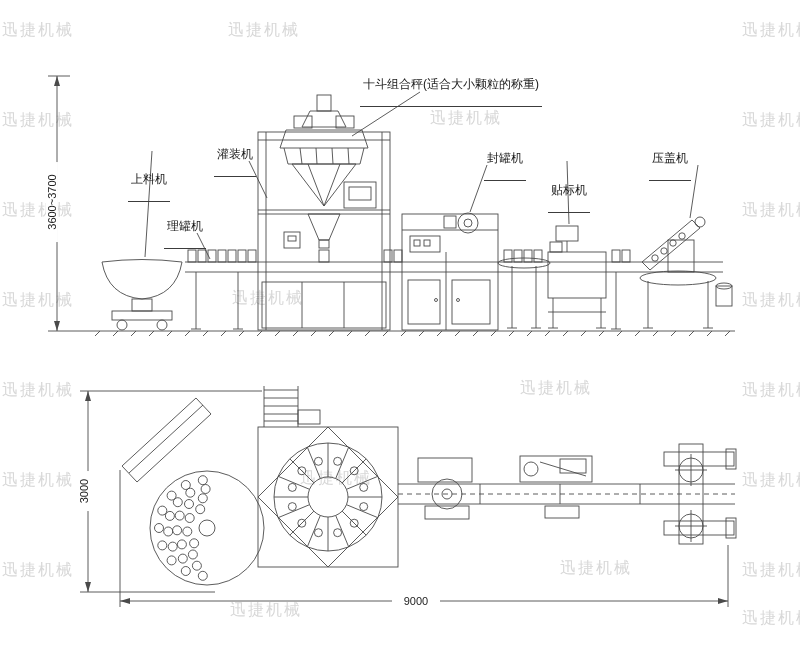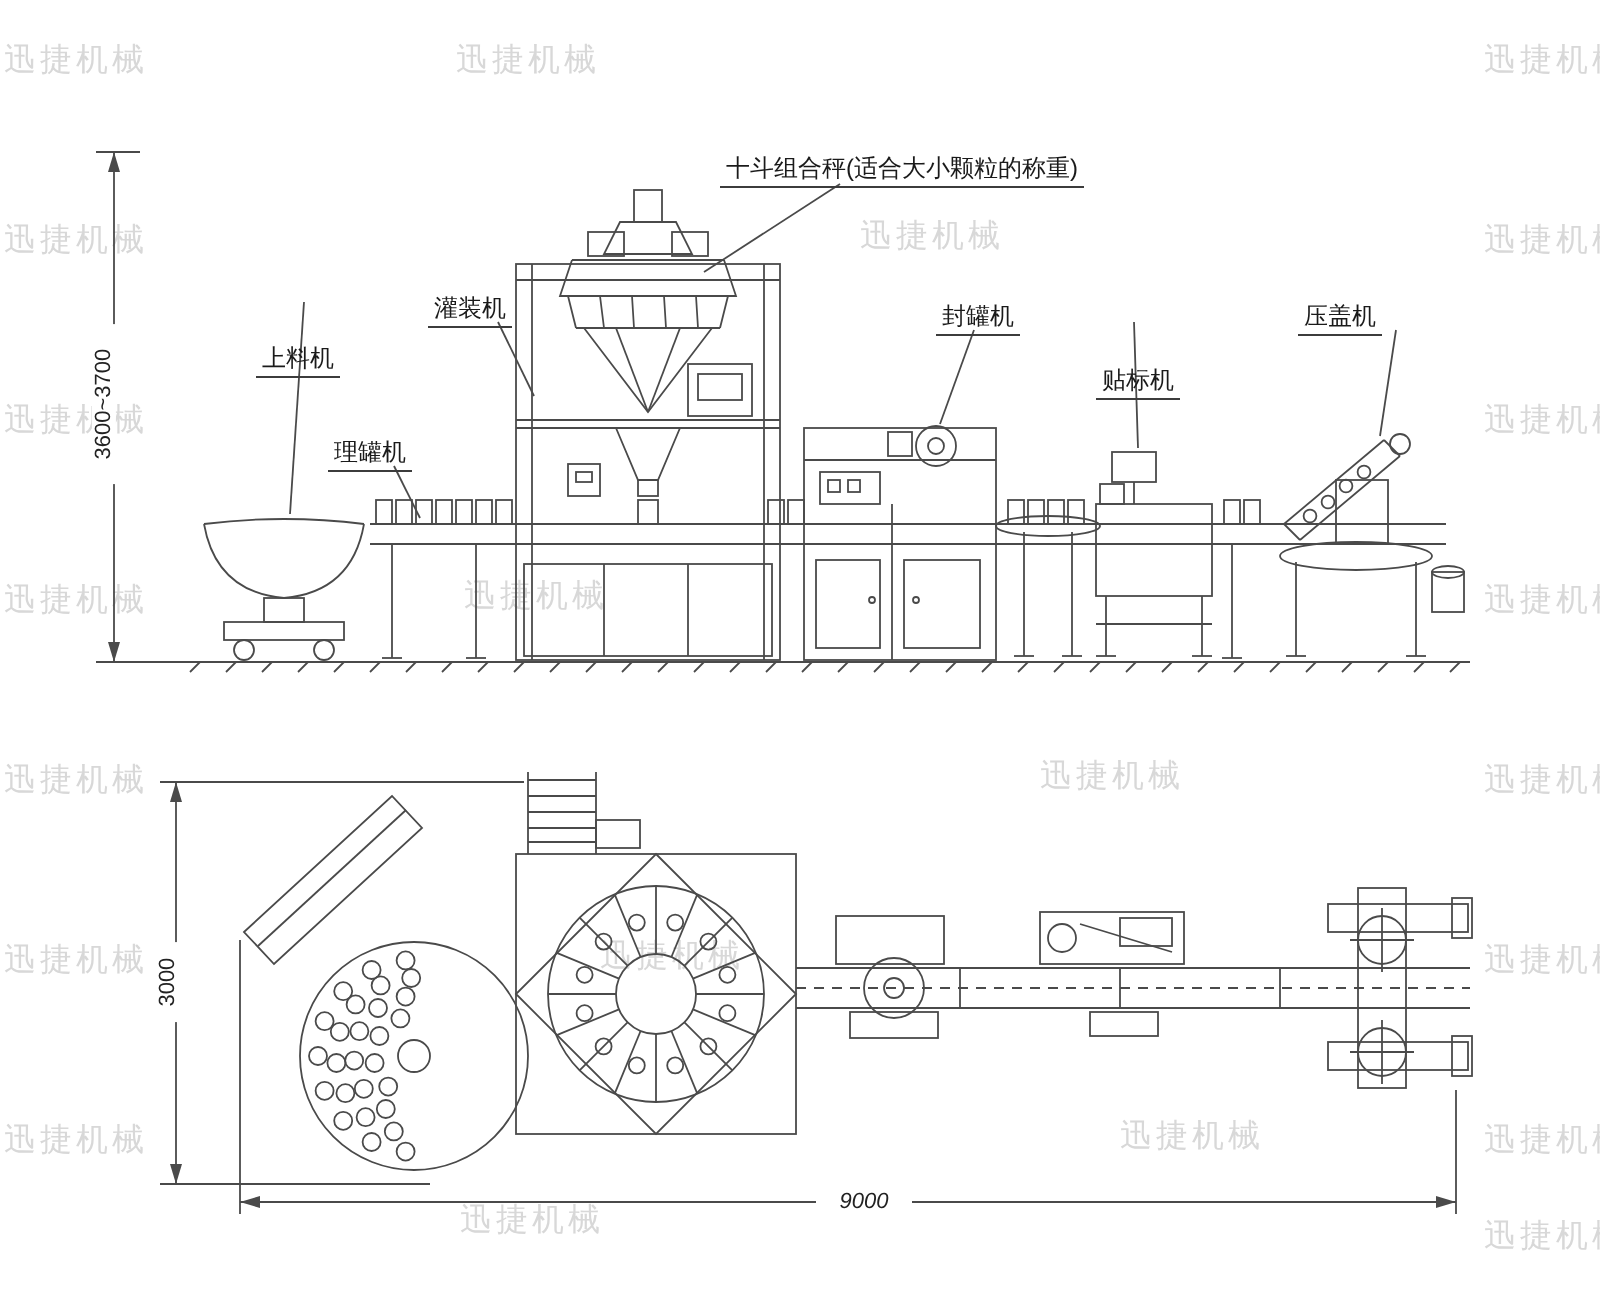--- a/index.html
+++ b/index.html
@@ -17,21 +17,21 @@
   svg.art { position:absolute; left:0; top:0; z-index:1; }
   .lines { stroke:var(--line-color,#4a4a4a); fill:none; stroke-width:0.9; }
   .fills { fill:var(--line-color,#4a4a4a); stroke:none; }
   .title {
     position:absolute; z-index:2; left:240px; top:10px; width:230px; text-align:center;
     font-size:19px; font-weight:bold; letter-spacing:3px;
     color:var(--title-color,#8d3a30);
   }
   .label {
     position:absolute; z-index:2; font-size:12px; color:#1a1a1a; white-space:nowrap;
-    border-bottom:1px solid #3c3c3c; padding:0 3px 0;
+    border-bottom:1px solid #3c3c3c; padding:0 3px 13px;
   }
   .dim {
     position:absolute; z-index:2; font-size:11px; color:#222; text-align:center;
     background:#fff; line-height:1.1; white-space:nowrap;
   }
   .dim.v { transform:rotate(-90deg); }
 </style>
 </head>
 <body>
 
@@ -405,20 +405,20 @@
       <polygon points="120,601 130,598 130,604"></polygon>
       <polygon points="728,601 718,598 718,604"></polygon>
     </g>
   </svg>
 
 
   <span class="label" style="left:128px; top:135px;margin-top:36px;">上料机</span>
   <span class="label" style="left:164px; top:218px;">理罐机</span>
   <span class="label" style="left:214px; top:146px;font-family:Liberation Serif, serif;">灌装机</span>
   <span class="label" style="left:360px; top:76px;">十斗组合秤(适合大小颗粒的称重)</span>
-  <span class="label" style="left:468px; top:150px;">封罐机</span>
+  <span class="label" style="left:484px; top:150px;">封罐机</span>
   <span class="label" style="left:548px; top:146px;margin-top:36px;">贴标机</span>
   <span class="label" style="left:649px; top:150px;">压盖机</span>
 
   <span class="dim v" style="left:12px; top:196px; width:80px;">3600~3700</span>
   <span class="dim v" style="left:64px; top:485px; width:40px;">3000</span>
-  <span class="dim" style="left:408px; top:595px; width:48px;font-style:italic;">9000</span>
+  <span class="dim" style="left:392px; top:595px; width:48px;">9000</span>
 </div>
 
 </body></html>

